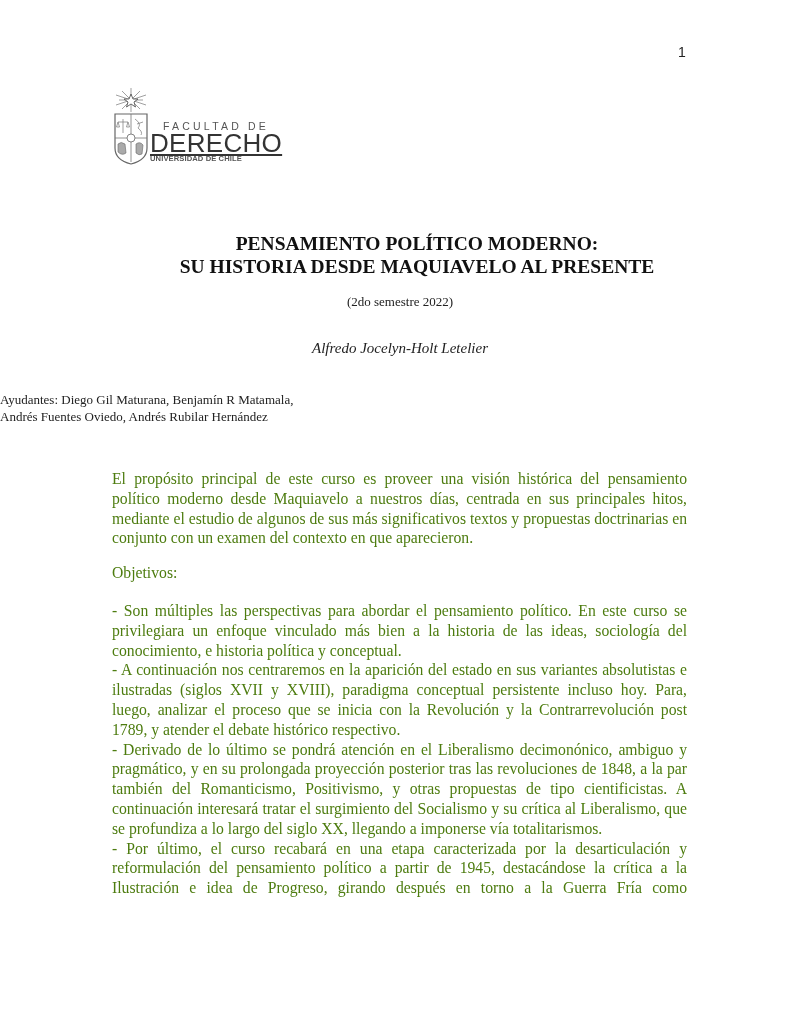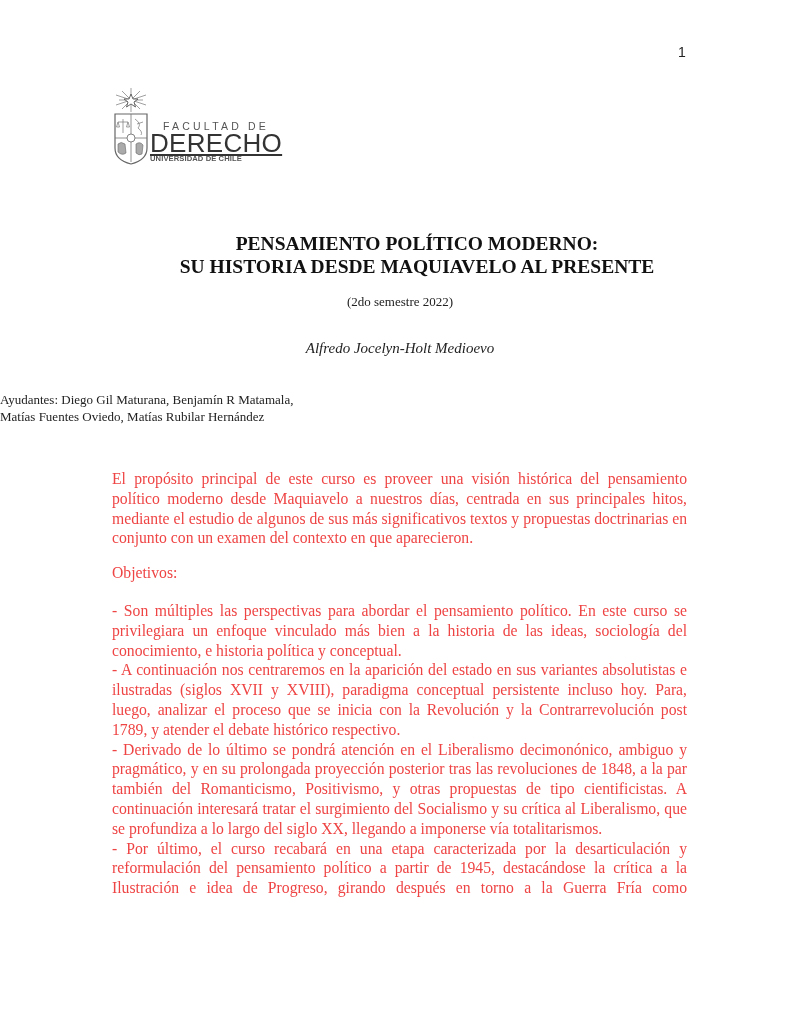--- a/index.html
+++ b/index.html
@@ -8,21 +8,21 @@
   .logo { position:absolute; left:112px; top:86px; width:150px; height:80px; }
   .crest { position:absolute; left:0; top:0; width:40px; height:80px; }
   .logo-text { position:absolute; left:38px; top:34px; font-family:"Liberation Sans", sans-serif; color:#555; }
   .logo-facultad { font-size:10.5px; letter-spacing:3.2px; line-height:12px; color:#555;text-align:center; }
   .logo-derecho { font-size:26px; line-height:22px; letter-spacing:0.3px; color:#333;text-decoration:underline; }
   .logo-uchile { font-size:7.6px; font-weight:bold; line-height:9px; color:#555; letter-spacing:0.1px; }
   .title { position:absolute; left:17px; width:800px; top:232px; text-align:center; font-weight:bold; font-size:19.5px; line-height:23px; color:#111; }
   .semester { position:absolute; left:0; width:800px; top:294px; text-align:center; font-size:13px; color:#222; }
   .author { position:absolute; left:0; width:800px; top:340px; text-align:center; font-style:italic; font-size:15px; color:#222; }
   .assistants { position:absolute; left:0; width:800px; top:391px; text-align:left; font-size:13px; line-height:17px; color:#222; }
-  .body-text { position:absolute; left:112px; width:575px; font-size:15.7px; line-height:19.8px; text-align:justify; color:#ef4444; }
+  .body-text { position:absolute; left:112px; width:575px; font-size:15.7px; line-height:19.8px; text-align:justify; color:#4d7c0f; }
   .intro { top:469px; }
   .objectives-label { top:563px; }
   .objectives { top:601px; }
   .objectives p { margin:0; }
 </style>
 </head>
 <body>
 
 <div class="page-number">1</div>
 
@@ -61,25 +61,25 @@
   </div>
 </div>
 
 <div class="title">
   <div>PENSAMIENTO POLÍTICO MODERNO:</div>
   <div>SU HISTORIA DESDE MAQUIAVELO AL PRESENTE</div>
 </div>
 
 <div class="semester">(2do semestre 2022)</div>
 
-<div class="author">Alfredo Jocelyn-Holt Medioevo</div>
+<div class="author">Alfredo Jocelyn-Holt Letelier</div>
 
 <div class="assistants">
   <div>Ayudantes: Diego Gil Maturana, Benjamín R Matamala,</div>
-  <div>Matías Fuentes Oviedo, Matías Rubilar Hernández</div>
+  <div>Andrés Fuentes Oviedo, Andrés Rubilar Hernández</div>
 </div>
 
 <div class="body-text intro">El propósito principal de este curso es proveer una visión histórica del pensamiento político moderno desde Maquiavelo a nuestros días, centrada en sus principales hitos, mediante el estudio de algunos de sus más significativos textos y propuestas doctrinarias en conjunto con un examen del contexto en que aparecieron.</div>
 
 <div class="body-text objectives-label">Objetivos:</div>
 
 <div class="body-text objectives">
   <p>- Son múltiples las perspectivas para abordar el pensamiento político. En este curso se privilegiara un enfoque vinculado más bien a la historia de las ideas, sociología del conocimiento, e historia política y conceptual.</p>
   <p>-  A continuación nos centraremos en la aparición del estado en sus variantes absolutistas e ilustradas (siglos XVII y XVIII), paradigma conceptual persistente incluso hoy. Para, luego, analizar el proceso que se inicia con la Revolución y la Contrarrevolución post 1789, y atender el debate histórico respectivo.</p>
   <p>- Derivado de lo último se pondrá atención en el Liberalismo decimonónico, ambiguo y pragmático, y en su prolongada proyección posterior tras las revoluciones de 1848, a la par también del Romanticismo, Positivismo, y otras propuestas de tipo cientificistas. A continuación interesará tratar el surgimiento del Socialismo y su crítica al Liberalismo, que se profundiza a lo largo del siglo XX, llegando a imponerse vía totalitarismos.</p>

